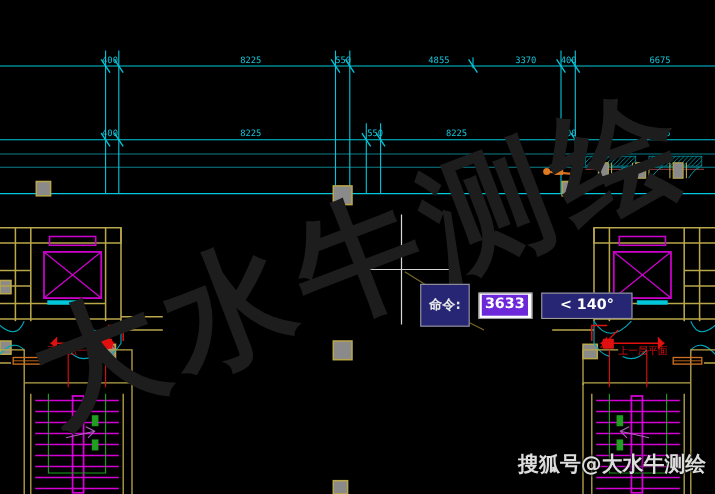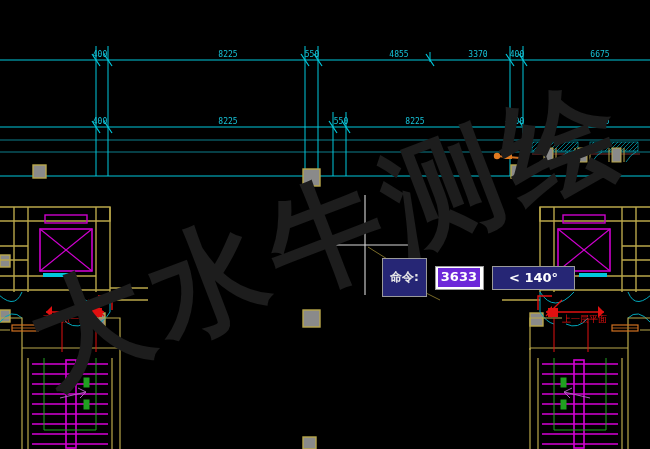--- a/index.html
+++ b/index.html
@@ -343,14 +343,15 @@
   <div class="wm-big">大水牛测绘</div>
 
   <div class="dyn-input">
     <div class="dyn-box">命令:</div>
     <div class="dyn-field">
       <span class="sel">3633</span>
     </div>
     <div class="dyn-ang">&lt; 140°</div>
   </div>
 
+  <div class="wm-corner">搜狐号@大水牛测绘</div>
 
 </div>
 
 </body></html>

